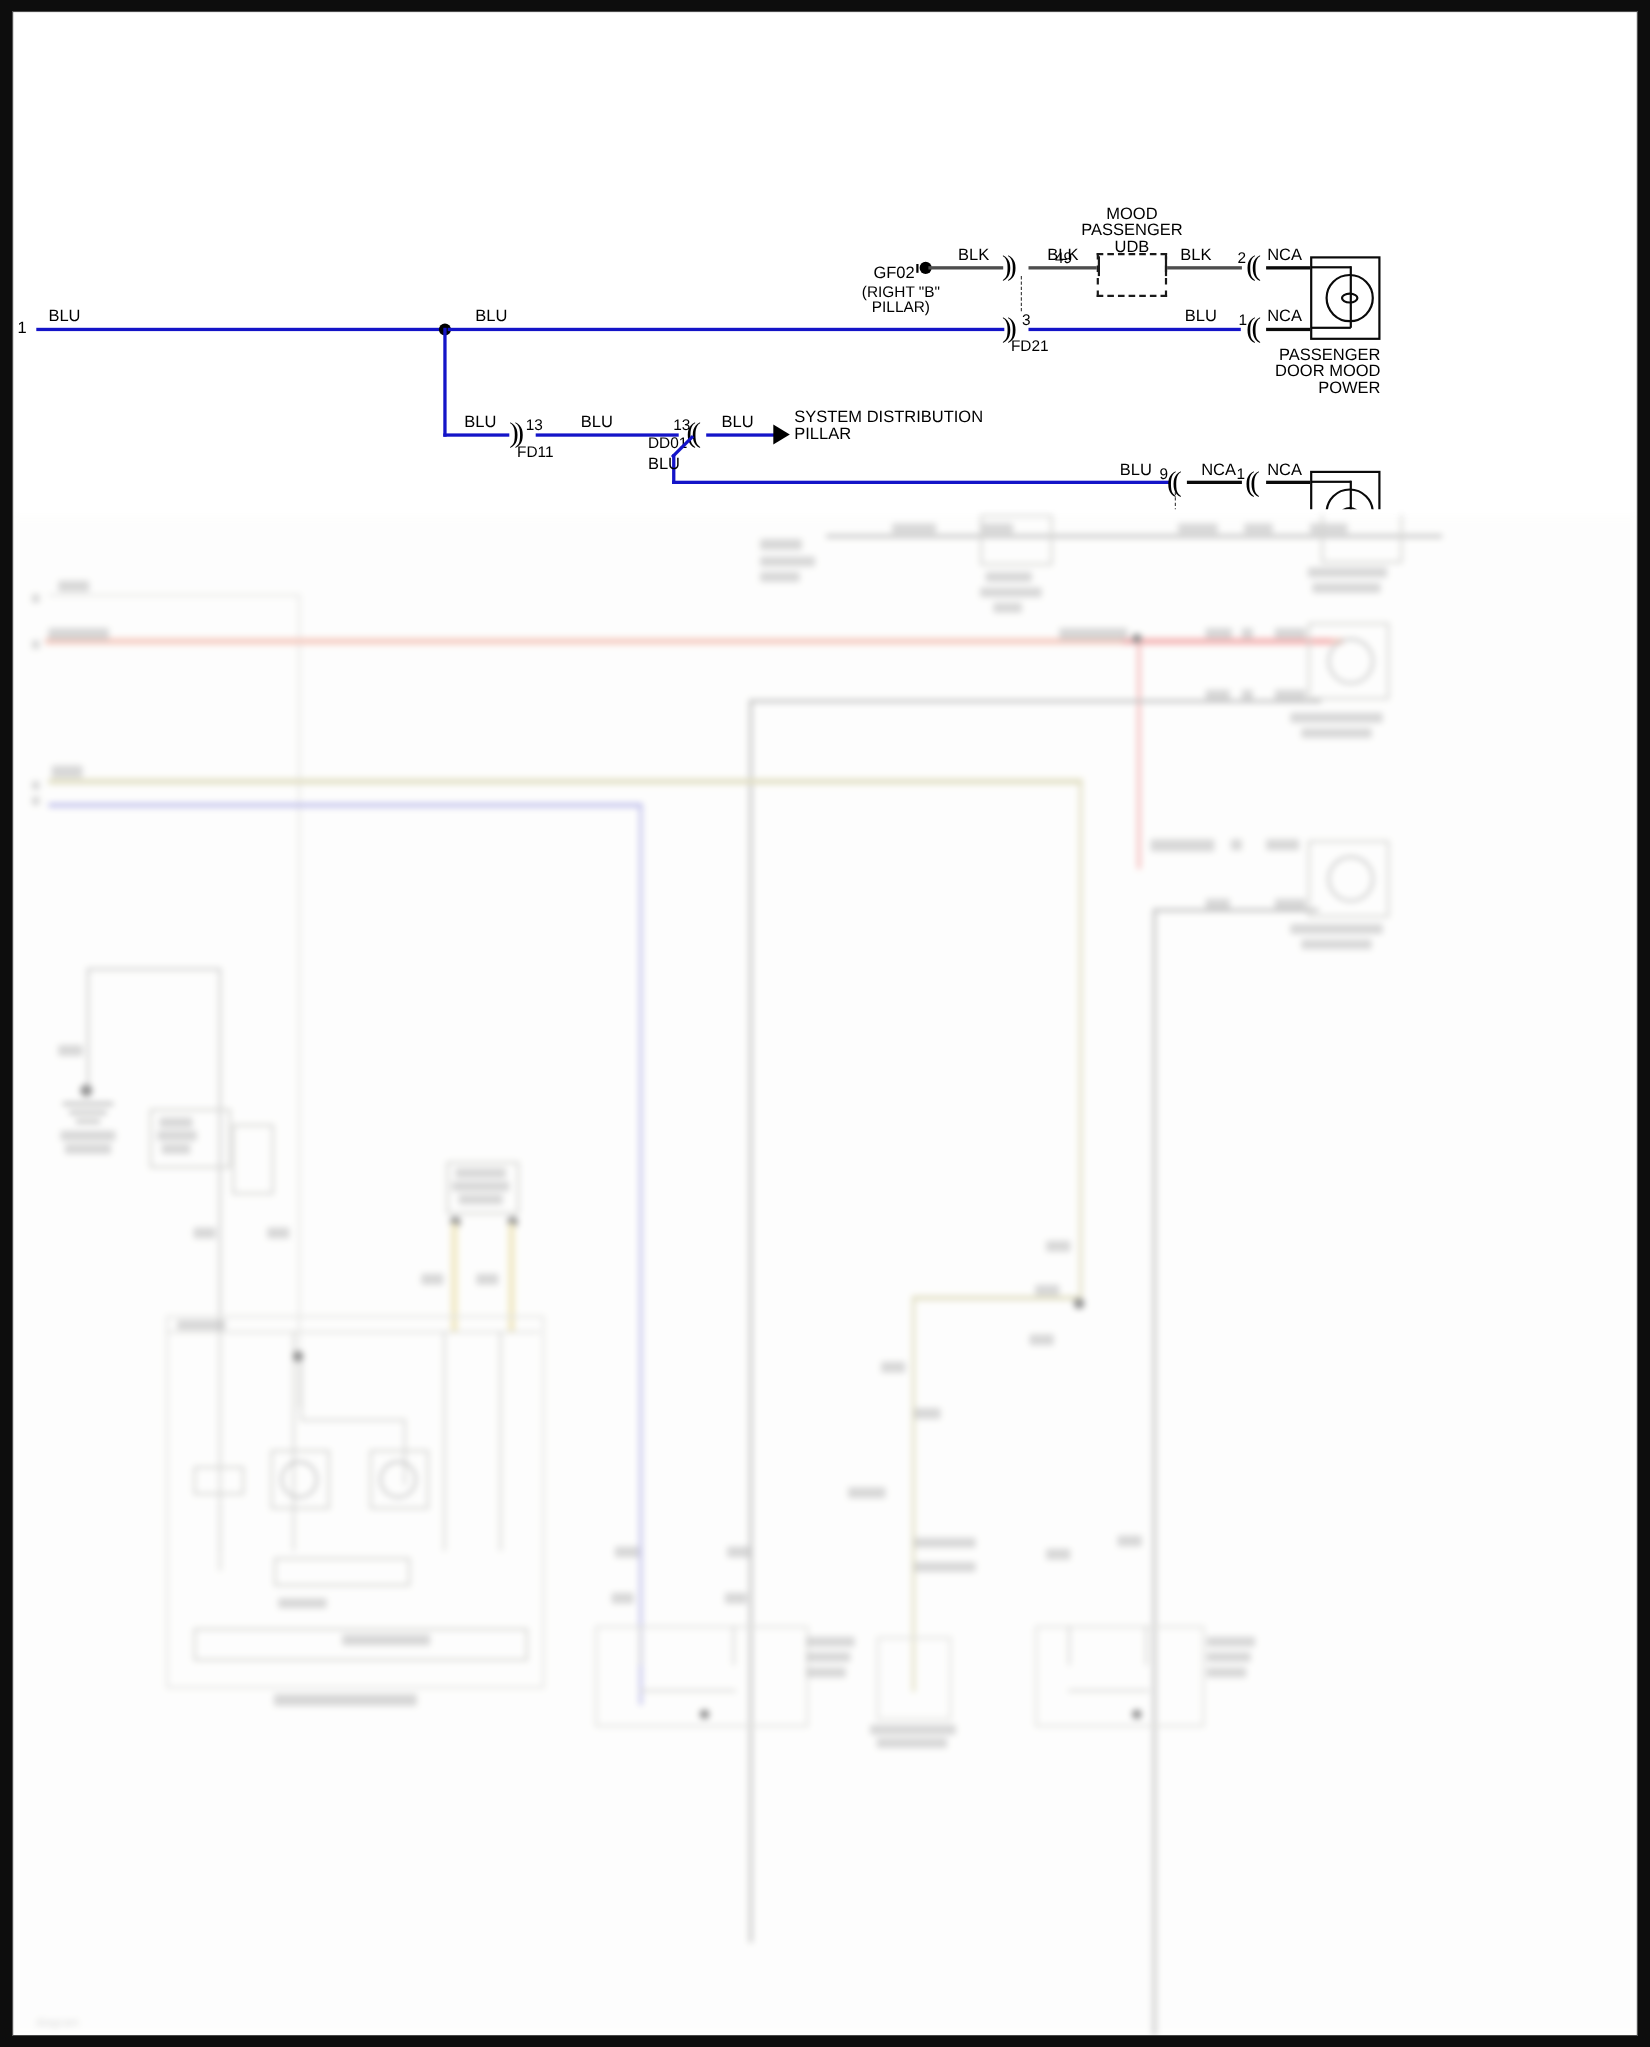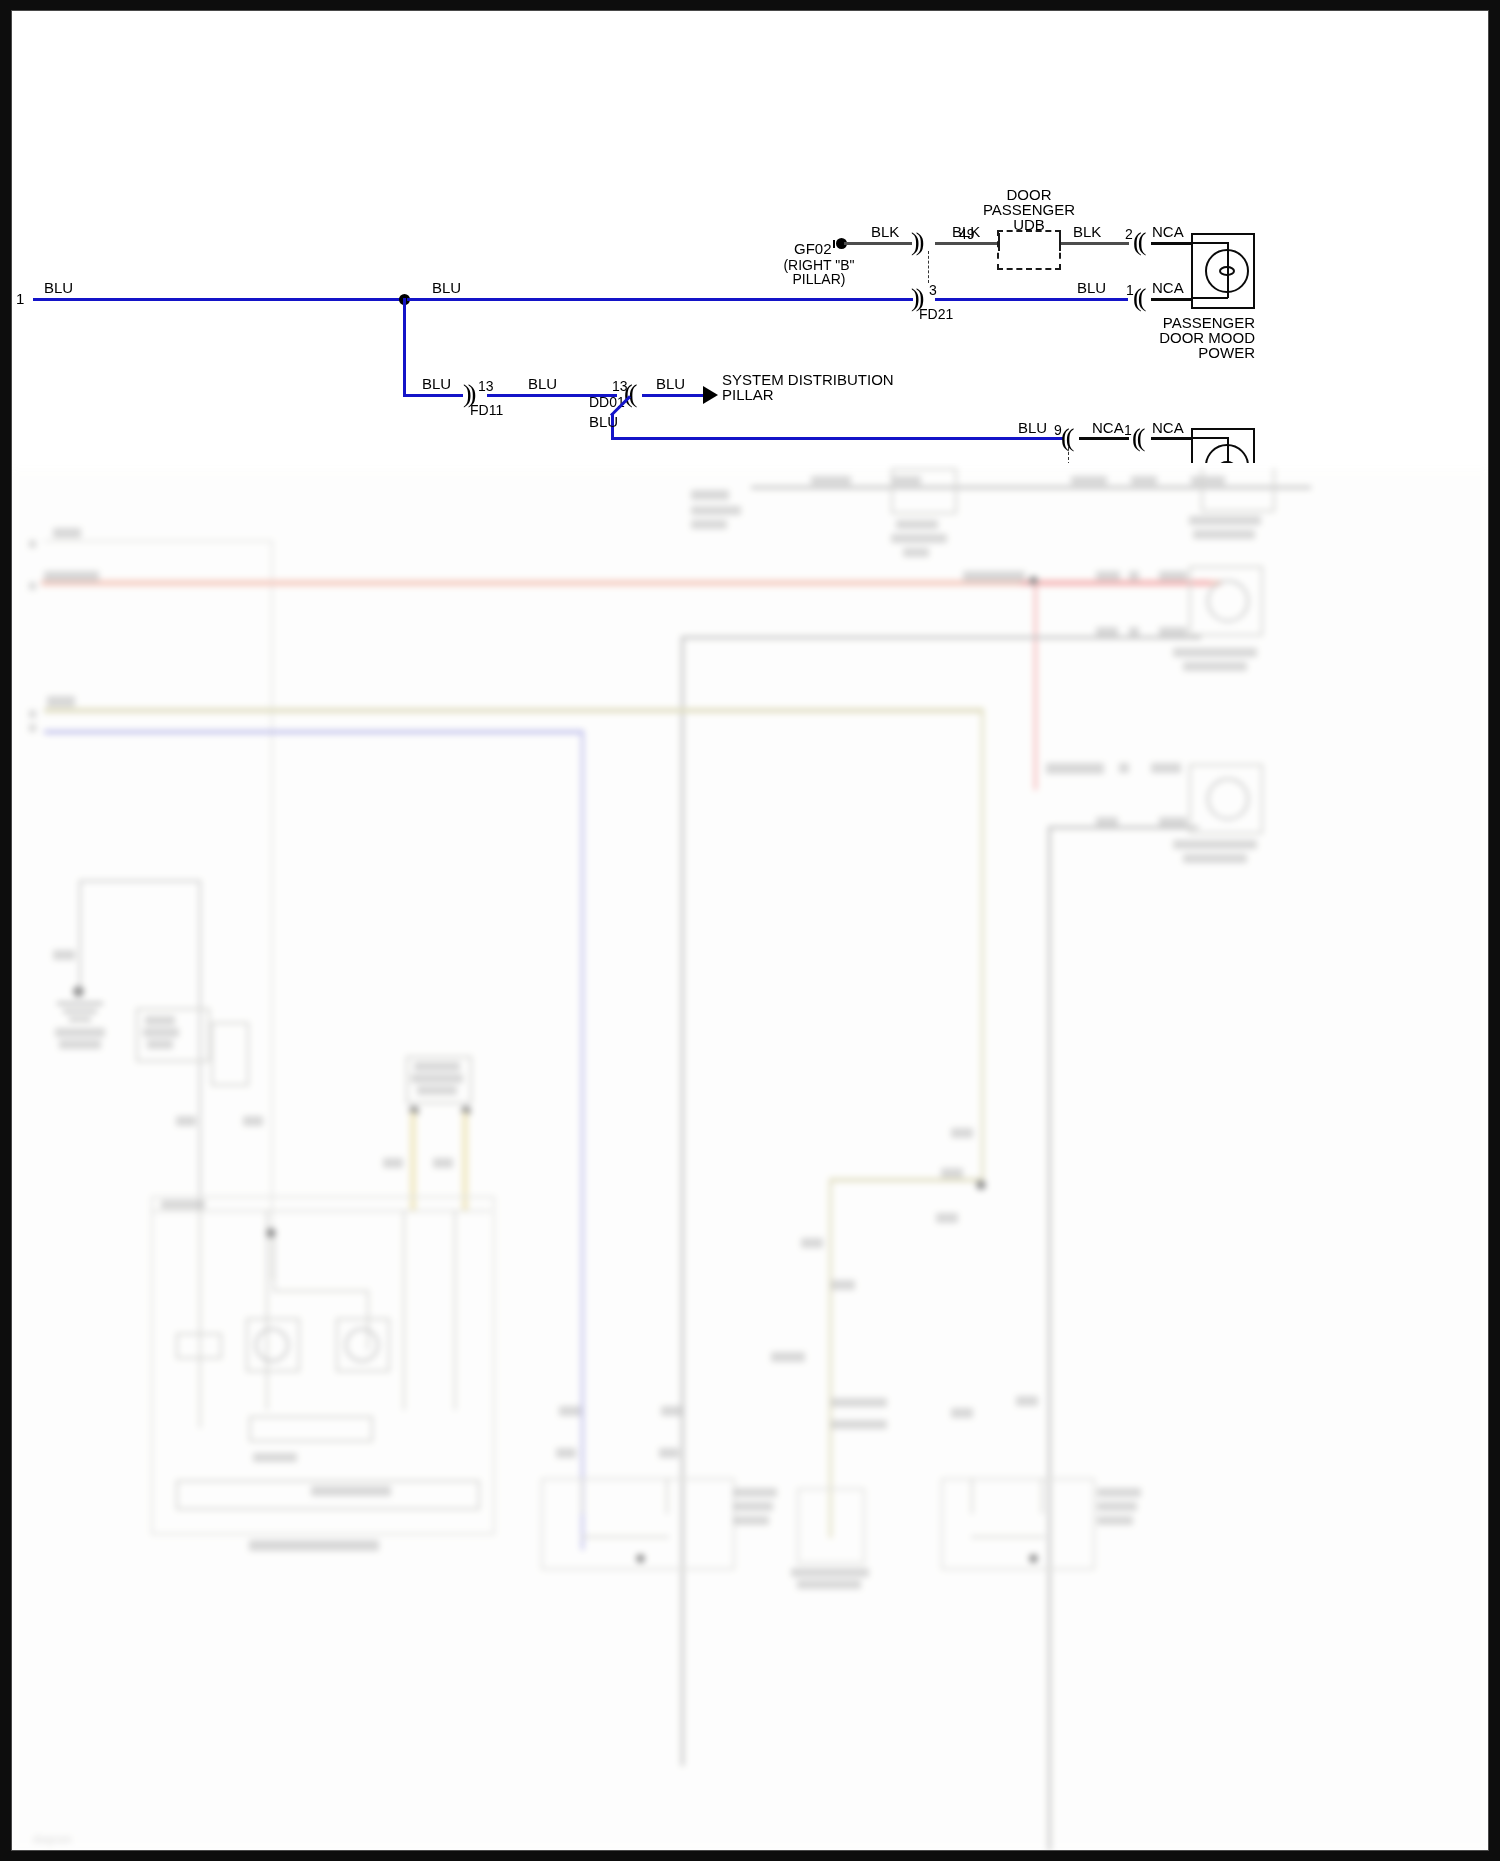--- a/index.html
+++ b/index.html
@@ -401,21 +401,21 @@
     <div class="wire h blk" style="left:833px; top:231px; width:68px;"></div>
     <div class="lbl" style="left:860px; top:212px;">BLK</div>
 
     <div class="conn" style="left:900px; top:218px;">))</div>
     <div class="lbl sm" style="left:948px; top:215px;">49</div>
     <div class="dashv" style="left:917px; top:240px; height:32px;"></div>
 
     <div class="wire h blk" style="left:924px; top:231px; width:62px;"></div>
     <div class="lbl" style="left:941px; top:212px;">BLK</div>
 
-    <div class="lbl c" style="left:950px; top:175px; width:136px;">DOOR</div>
+    <div class="lbl c" style="left:950px; top:175px; width:136px;">MOOD</div>
     <div class="lbl c" style="left:950px; top:190px; width:136px;">PASSENGER</div>
     <div class="lbl c" style="left:950px; top:205px; width:136px;">UDB</div>
     <div class="jc-box" style="left:986px; top:219px; width:64px; height:40px;"></div>
     <div class="jc-tick" style="left:987px; top:222px; height:18px;"></div>
     <div class="jc-tick" style="left:1048px; top:222px; height:18px;"></div>
 
     <div class="wire h blk" style="left:1050px; top:231px; width:68px;"></div>
     <div class="lbl" style="left:1062px; top:212px;">BLK</div>
 
     <div class="lbl sm" style="left:1114px; top:215px;">2</div>

